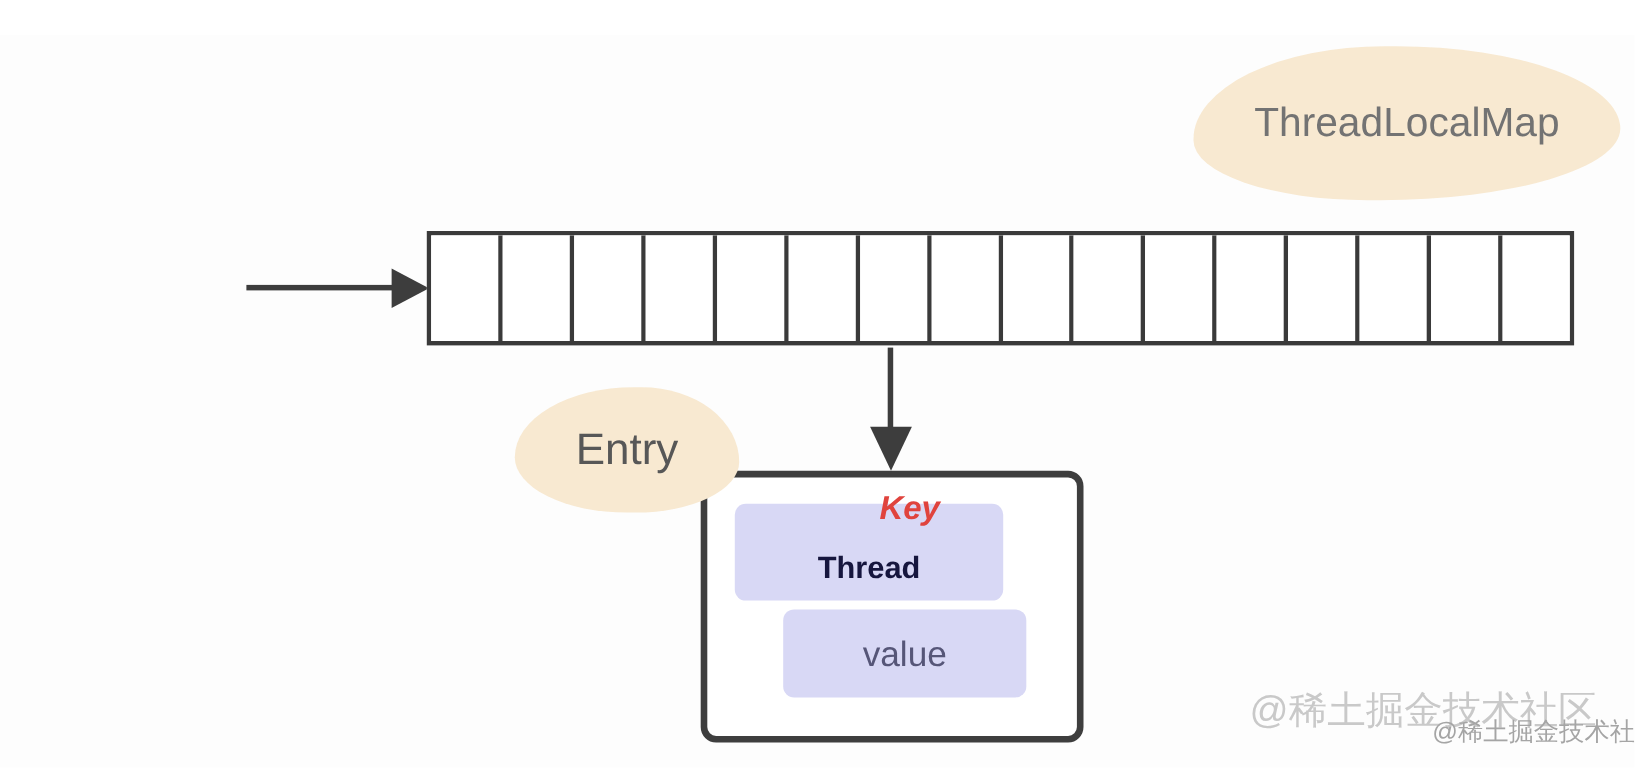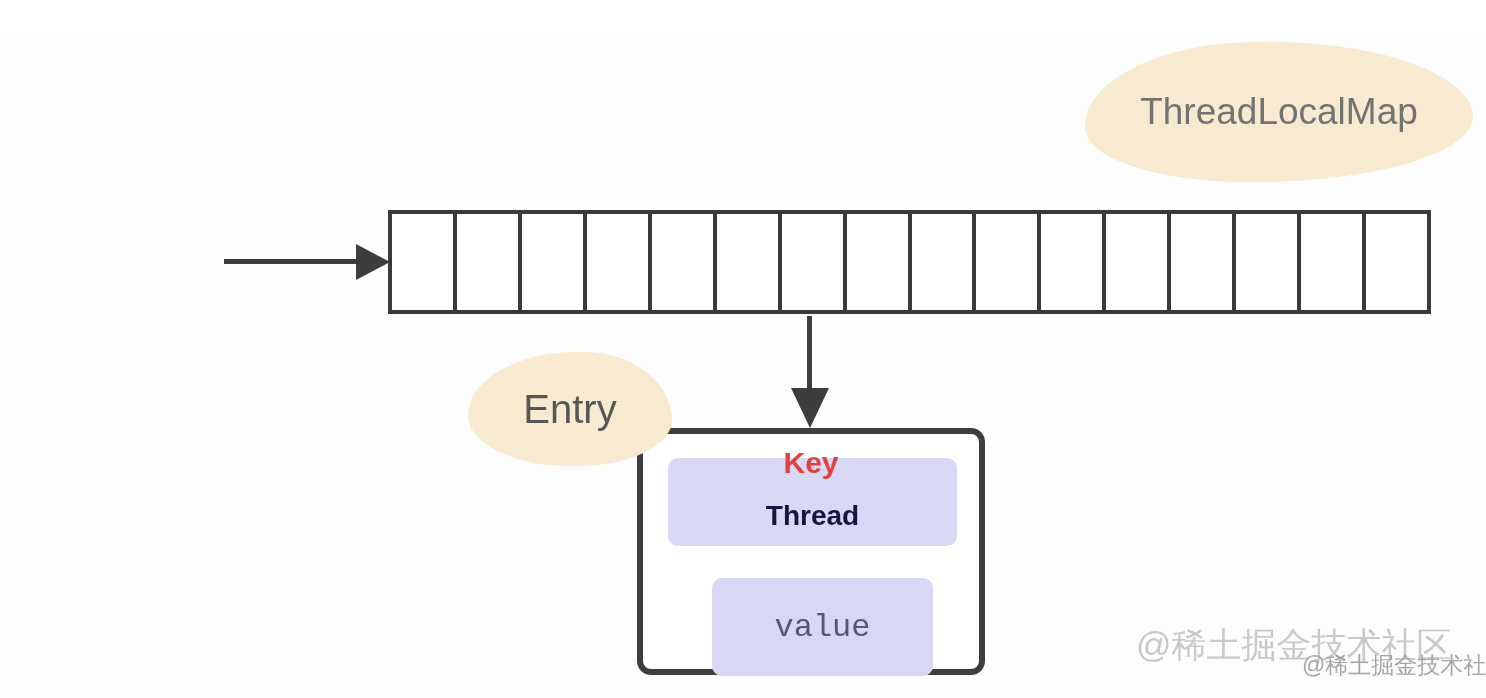--- a/index.html
+++ b/index.html
@@ -112,48 +112,49 @@
     position: absolute;
     left: 637px; top: 428px;
     width: 348px; height: 247px;
     box-sizing: border-box;
     border: 6px solid #3e3e3e;
     border-radius: 14px;
     background: #ffffff;
   }
   .key-label {
     position: absolute;
-    left: 0; top: 12px;
+    left: 16px; top: 12px;
     width: 100%;
     text-align: center;
     font-weight: bold;
     font-size: 30px;
     color: #e0433d;
     z-index: 3;
+    font-style: italic;
   }
   .field {
     position: absolute;
     background: #d8d8f5;
     border-radius: 10px;
     display: flex; align-items: center; justify-content: center;
     z-index: 2;
   }
   .field-thread {
     left: 25px; top: 24px;
-    width: 289px; height: 88px;
+    width: 244px; height: 88px;
   }
   .field-thread .label {
     padding-top: 28px;
     font-weight: bold;
     font-size: 28px;
     color: #16163e;
   }
   .field-value {
-    left: 69px; top: 144px;
-    width: 221px; height: 98px; font-family: Liberation Mono, monospace;
+    left: 69px; top: 120px;
+    width: 221px; height: 80px;
   }
   .field-value .label {
     font-size: 32px;
     color: #565678;
   }
 
   
   .watermark-large {
     position: absolute;
     left: 1136px; top: 622px;

